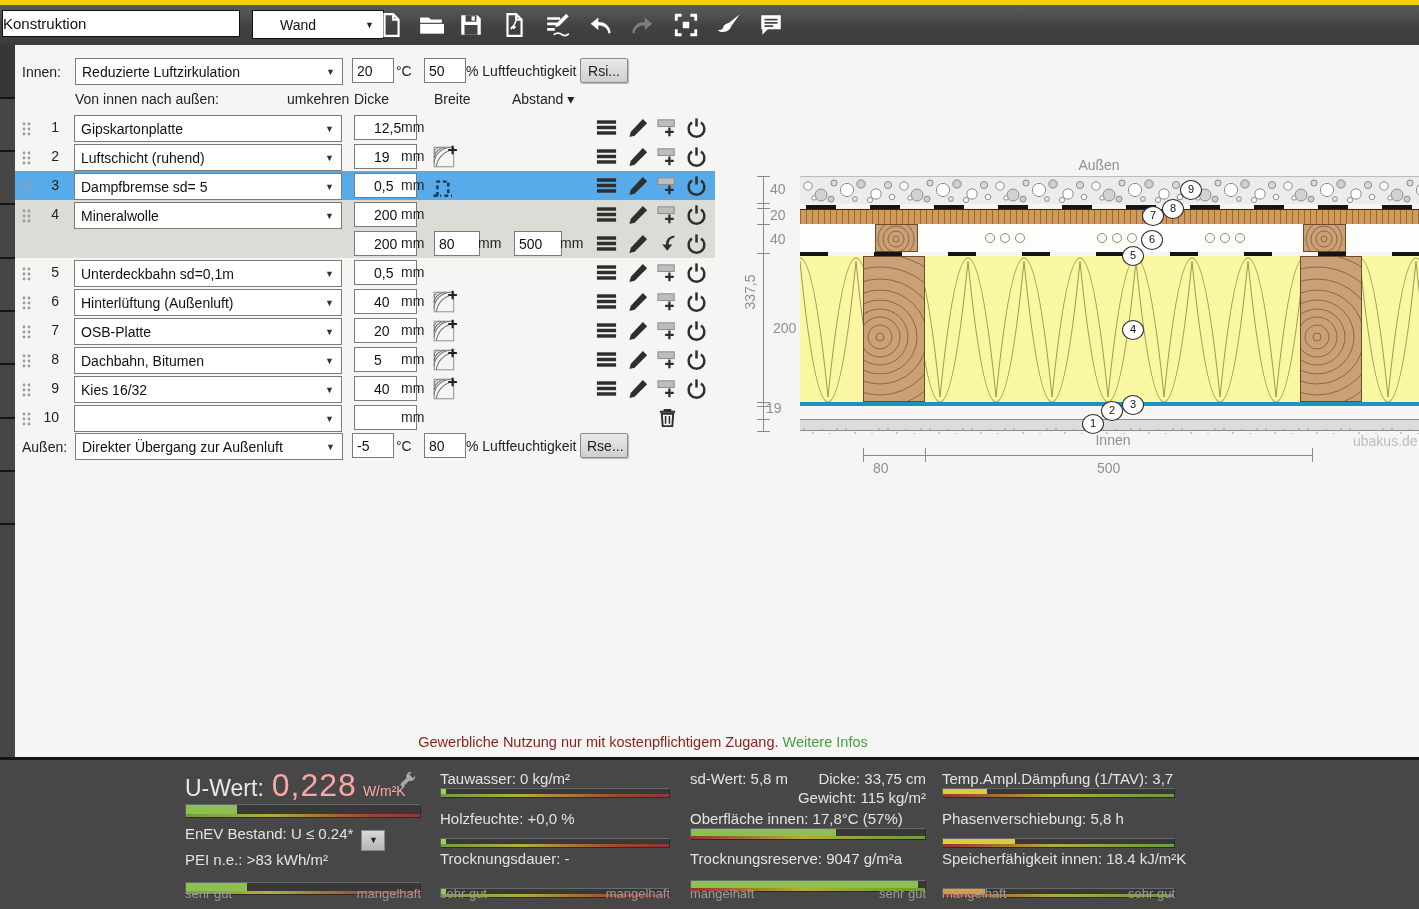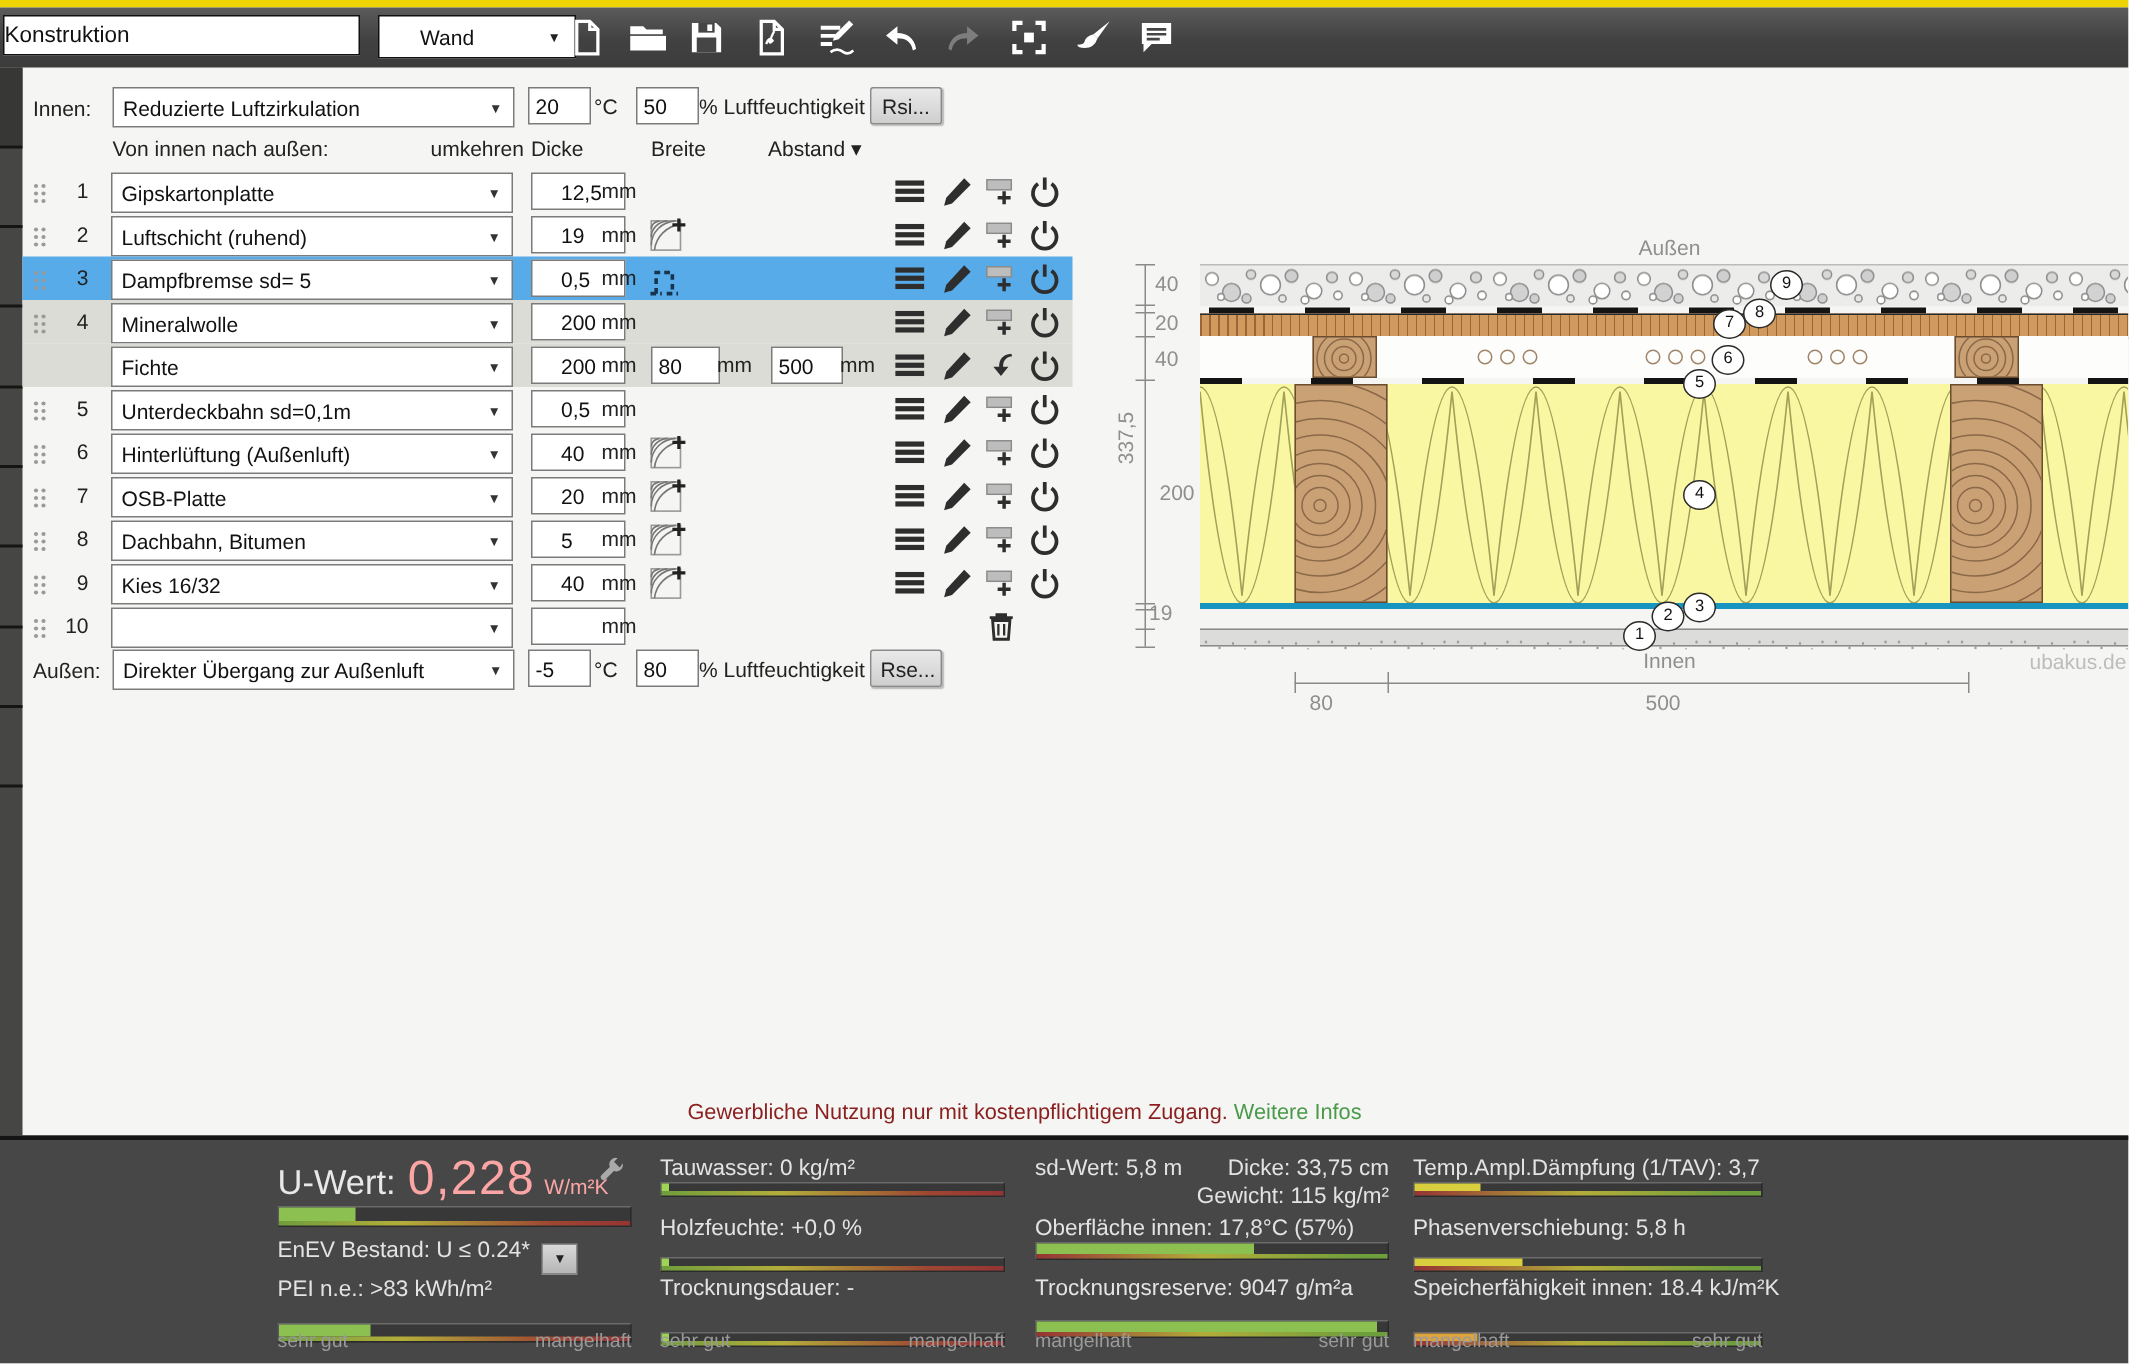--- a/index.html
+++ b/index.html
@@ -70,21 +70,21 @@
   .lay-ud{top:102px;height:4px;
      background:repeating-linear-gradient(90deg,#141414 0 28px,transparent 28px 74px);}
   .lay-ins{top:106px;height:146px;background:#faf7a3;}
   .lay-blue{top:252px;height:3.5px;background:#1795c0;}
   .lay-gips{top:269px;height:10px;background:#dcdcda;border-top:1px solid #8a8a8a;border-bottom:1px solid #8a8a8a;}
   .wood{background:#c9a175;border:1px solid #6b4c2e;box-sizing:border-box;}
   .dots3{display:flex;gap:5px;}
   .dots3 i{width:8px;height:8px;border:1px solid #a08468;border-radius:50%;display:block;}
   .tickline{background:#8a8a8a;}
   
-  #notice{left:15px;top:734px;width:1256px;text-align:center;font-size:14.5px;color:#8a1f1f;padding-left:40px;}
+  #notice{left:15px;top:734px;width:1256px;text-align:center;font-size:14.5px;color:#8a1f1f;}
   
   #results{left:0;top:757px;width:1419px;height:152px;background:#474747;border-top:3px solid #141414;box-sizing:border-box;}
   .rcol{position:absolute;top:0;height:152px;}
   .mlabel{font-size:15px;color:#e3e3e3;white-space:nowrap;}
   .mscale{font-size:13px;color:#9a9a9a;}
   .meter{position:relative;background:#383838;border-top:1px solid #6a6a6a;
          border-left:1px solid #5a5a5a;border-bottom:1px solid #2b2b2b;border-right:1px solid #2b2b2b;box-sizing:border-box;}
   .meter .fill{position:absolute;left:0;top:0;bottom:3px;}
   .meter .grad{position:absolute;left:0;right:0;bottom:0;height:3px;}
   .grad.fwd{background:linear-gradient(90deg,#6f9e3c,#b3ad3a 35%,#9e4632 78%,#953434);}
@@ -413,23 +413,20 @@
       </svg></span>
   <span class="abs act a3"><svg>
         <use href="#i-insert"></use>
       </svg></span>
   <span class="abs act a4"><svg>
         <use href="#i-power"></use>
       </svg></span>
 </div>
 
 <div class="abs lrow grouped" style="top:229px">
-  <div class="abs sel lsel">
-      <span class="txt">Fichte</span>
-    </div>
   <input class="abs inp linp" value="200" style="">
   <span class="abs unit lmm">mm</span>
   <input class="abs inp" style="left: 419px; top: 2px; width: 36px;" value="80">
   <span class="abs unit" style="left:463px;top:6px">mm</span>
   <input class="abs inp" style="left: 499px; top: 2px; width: 38px;" value="500">
   <span class="abs unit" style="left:545px;top:6px">mm</span>
   <span class="abs act a1"><svg>
         <use href="#i-menu"></use>
       </svg></span>
   <span class="abs act a2"><svg>
@@ -594,21 +591,21 @@
 <div class="abs sel" style="left:75px;top:433px;width:266px">
     <span class="txt">Direkter Übergang zur Außenluft</span>
   </div>
 <input class="abs inp" style="left: 352px; top: 433px; width: 32px;" value="-5">
 <div class="abs unit" style="left:396px;top:438px">°C</div>
 <input class="abs inp" style="left: 424px; top: 433px; width: 32px;" value="80">
 <div class="abs unit" style="left:466px;top:438px">% Luftfeuchtigkeit</div>
 <button class="abs btn3d" style="left:580px;top:433px;width:48px">Rse...</button>
 
 <div class="abs" id="diagram">
-  <div class="abs dlabel" style="left:330px;top:7px;width:76px;text-align:center">Außen</div>
+  <div class="abs dlabel" style="left:316px;top:7px;width:76px;text-align:center">Außen</div>
 
   <div class="abs tickline" style="left:18px;top:26px;width:1px;height:255px"></div>
   <div class="abs tickline" style="left:12px;top:26px;width:13px;height:1px"></div>
   <div class="abs tickline" style="left:12px;top:53px;width:13px;height:1px"></div>
   <div class="abs tickline" style="left:12px;top:58px;width:13px;height:1px"></div>
   <div class="abs tickline" style="left:12px;top:74px;width:13px;height:1px"></div>
   <div class="abs tickline" style="left:12px;top:103px;width:13px;height:1px"></div>
   <div class="abs tickline" style="left:12px;top:252px;width:13px;height:1px"></div>
   <div class="abs tickline" style="left:12px;top:256px;width:13px;height:1px"></div>
   <div class="abs tickline" style="left:12px;top:269px;width:13px;height:1px"></div>

